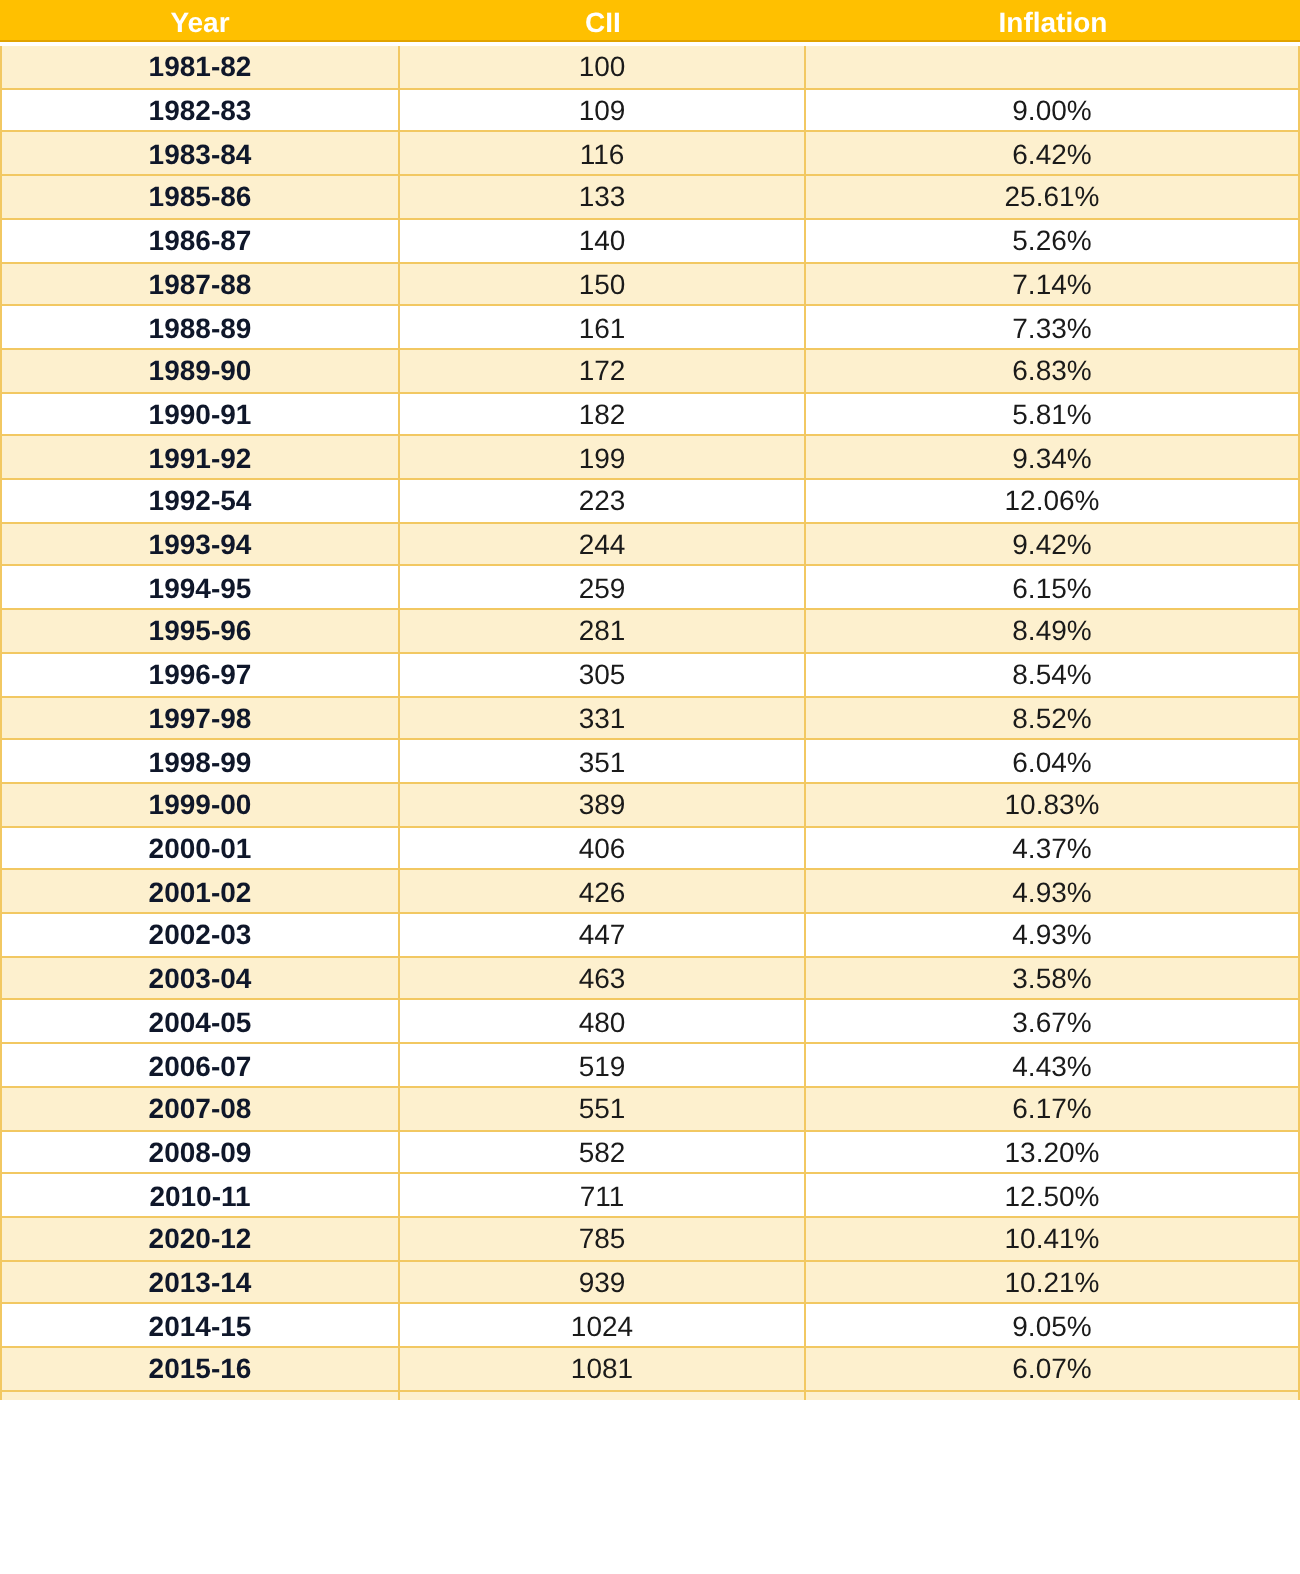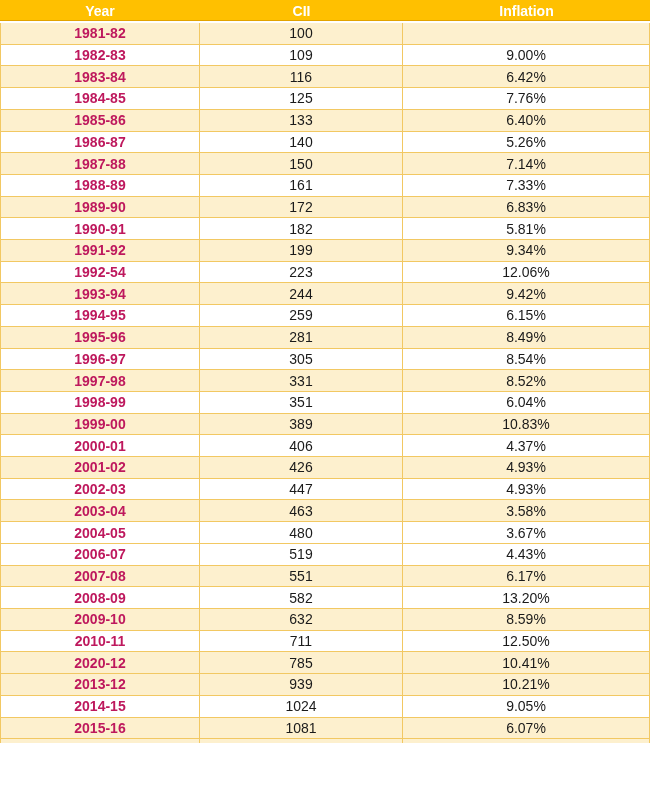--- a/index.html
+++ b/index.html
@@ -48,21 +48,21 @@
     border-bottom: 1px solid var(--grid, #F2C862);
   }
   tbody td:first-child, tfoot td:first-child {
     border-left: 1px solid var(--grid, #F2C862);
   }
   tbody tr.band td {
     background: var(--band-bg, #FDF0CE);
   }
   td.year {
     font-weight: bold;
-    color: #be185d;
+    color: #0f172a;
   }
   tfoot tr {
     height: 4px;
   }
   tfoot td {
     background: var(--band-bg, #FDF0CE);
     border-bottom: none;
   }
 </style>
 </head>
@@ -91,29 +91,24 @@
         <tr>
           <td class="year">1982-83</td>
           <td>109</td>
           <td>9.00%</td>
         </tr>
         <tr class="band">
           <td class="year">1983-84</td>
           <td>116</td>
           <td>6.42%</td>
         </tr>
-        <tr>
-          <td class="year">1984-85</td>
-          <td>125</td>
-          <td>7.76%</td>
-        </tr>
         <tr class="band">
           <td class="year">1985-86</td>
           <td>133</td>
-          <td>6.40%</td>
+          <td>25.61%</td>
         </tr>
         <tr>
           <td class="year">1986-87</td>
           <td>140</td>
           <td>5.26%</td>
         </tr>
         <tr class="band">
           <td class="year">1987-88</td>
           <td>150</td>
           <td>7.14%</td>
@@ -211,37 +206,32 @@
         <tr class="band">
           <td class="year">2007-08</td>
           <td>551</td>
           <td>6.17%</td>
         </tr>
         <tr>
           <td class="year">2008-09</td>
           <td>582</td>
           <td>13.20%</td>
         </tr>
-        <tr class="band">
-          <td class="year">2009-10</td>
-          <td>632</td>
-          <td>8.59%</td>
-        </tr>
         <tr>
           <td class="year">2010-11</td>
           <td>711</td>
           <td>12.50%</td>
         </tr>
         <tr class="band">
           <td class="year">2020-12</td>
           <td>785</td>
           <td>10.41%</td>
         </tr>
         <tr class="band">
-          <td class="year">2013-12</td>
+          <td class="year">2013-14</td>
           <td>939</td>
           <td>10.21%</td>
         </tr>
         <tr>
           <td class="year">2014-15</td>
           <td>1024</td>
           <td>9.05%</td>
         </tr>
         <tr class="band">
           <td class="year">2015-16</td>

